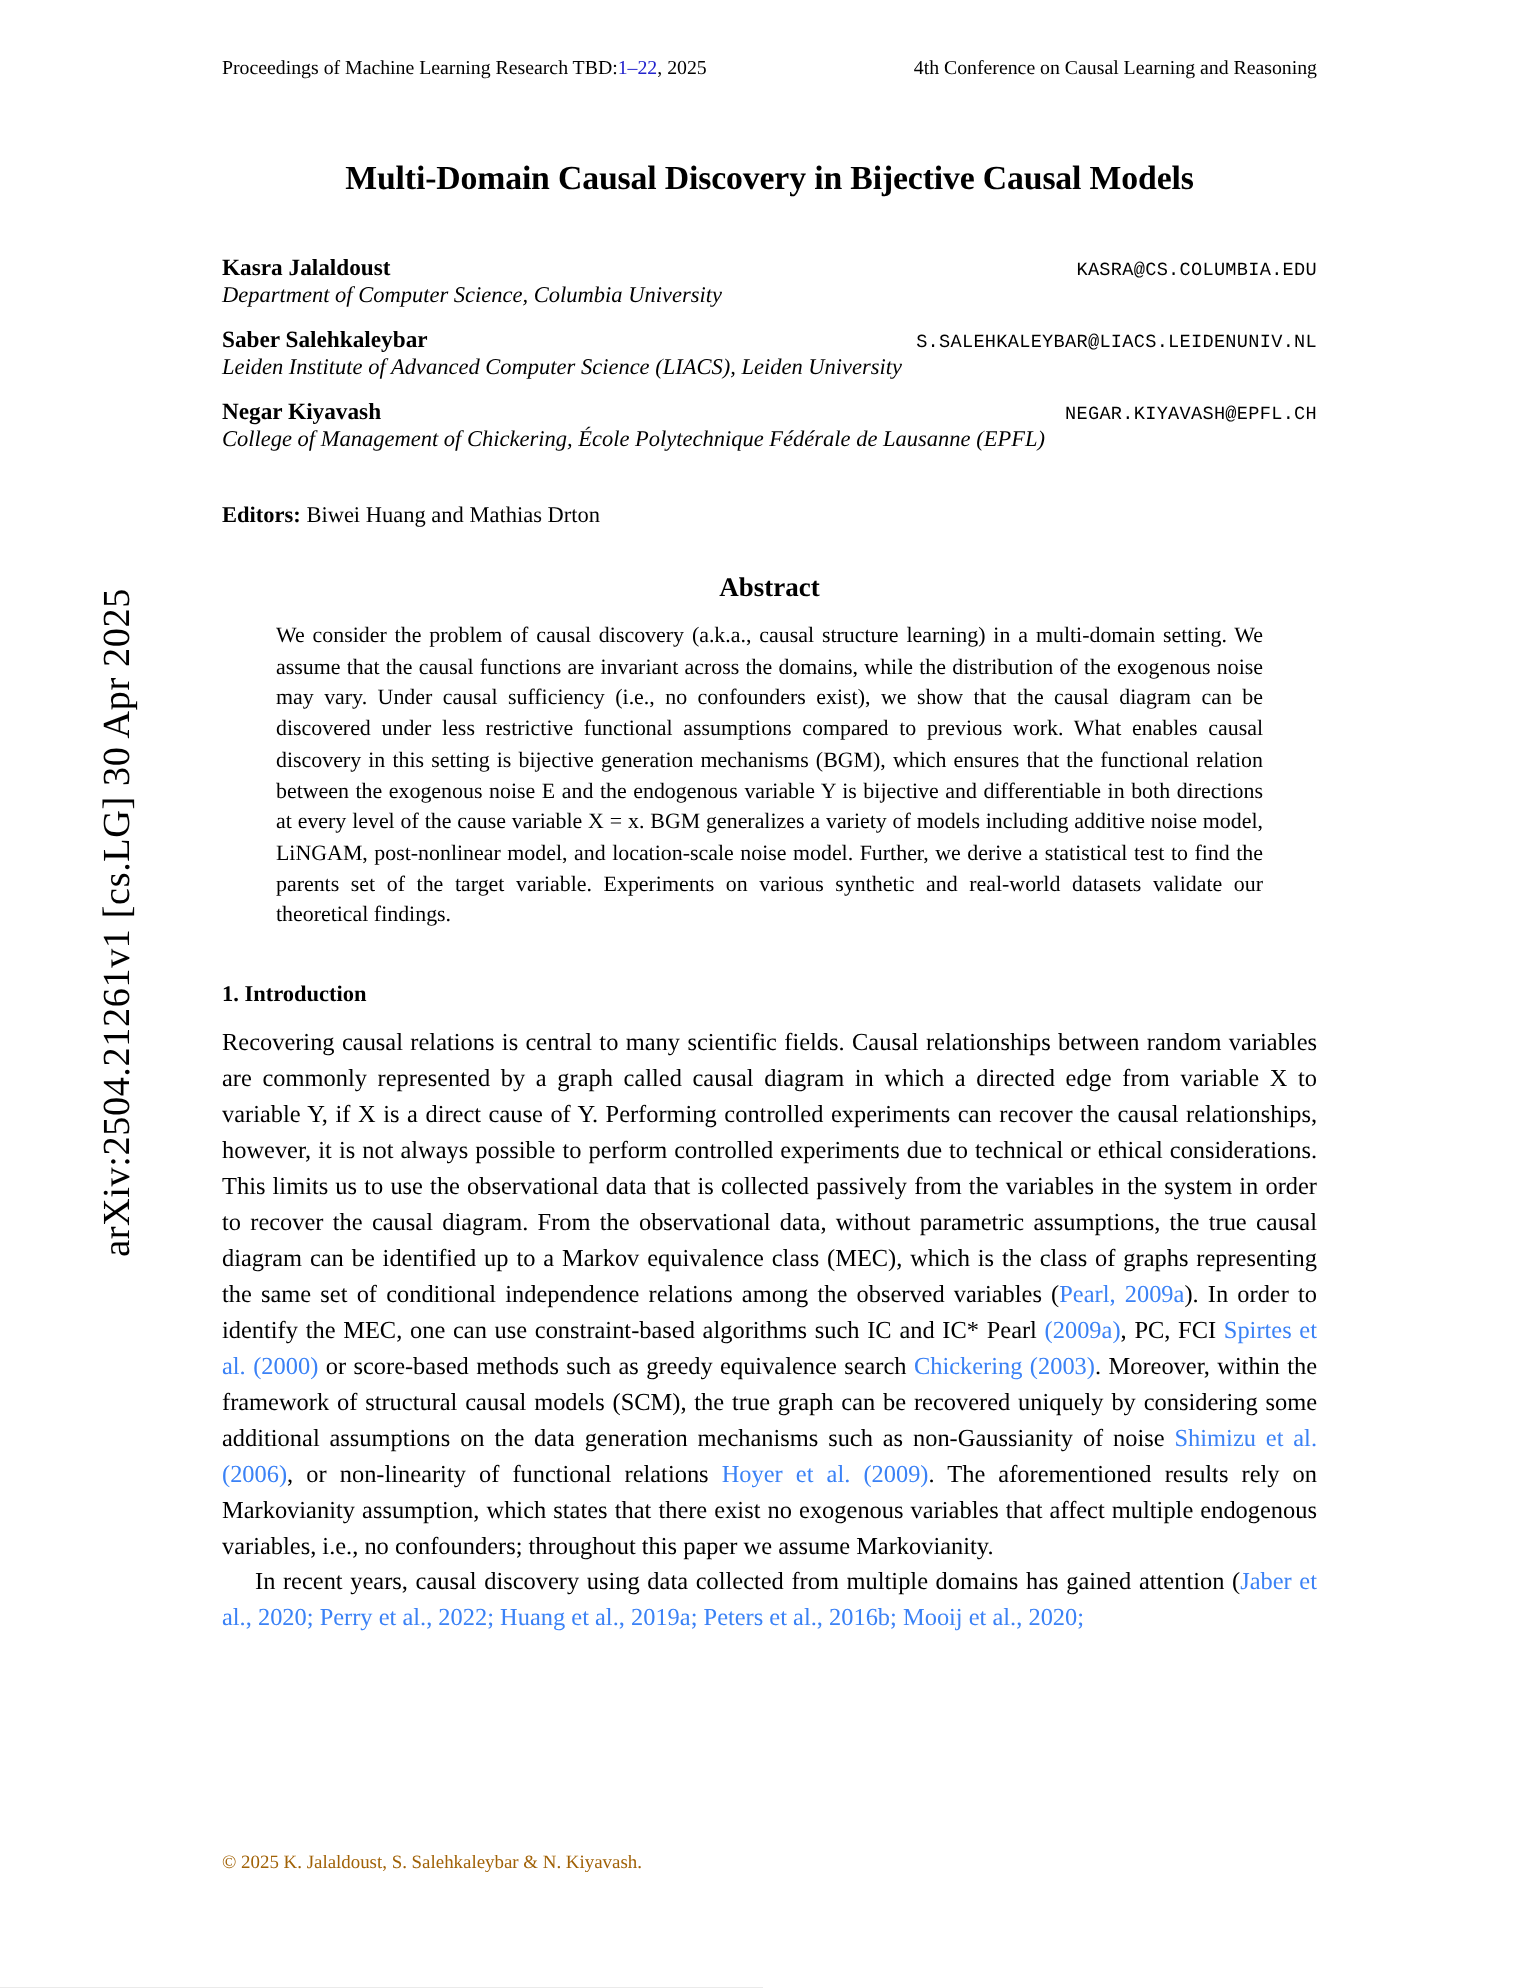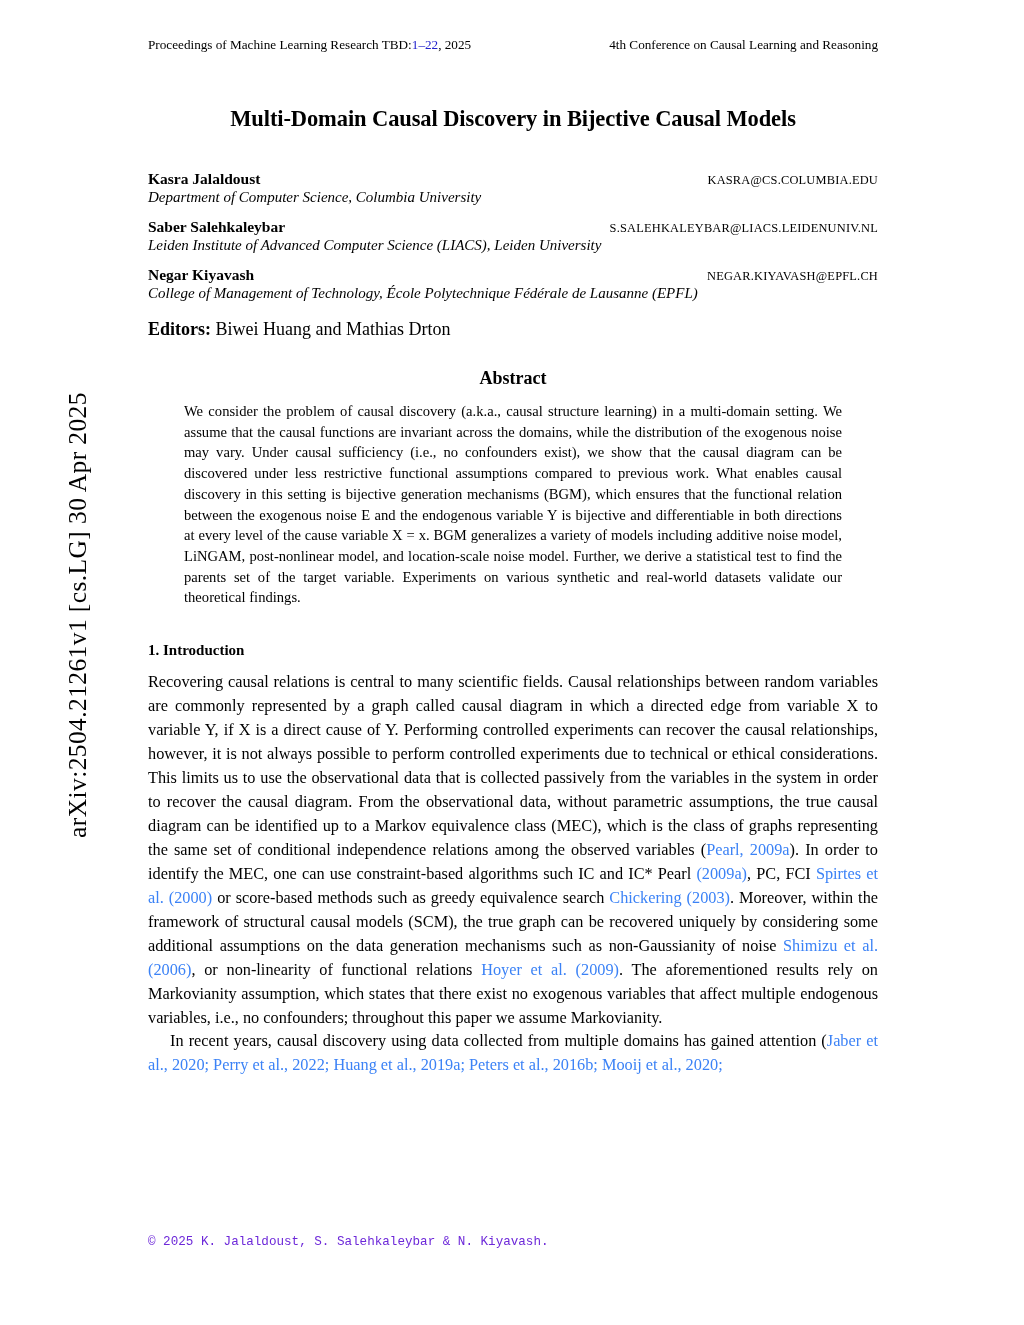--- a/index.html
+++ b/index.html
@@ -65,29 +65,30 @@
     text-align: right;
   }
   .author-name {
     font-weight: bold;
     font-size: 15.5px;
   }
   .author-email {
     font-size: 12.4px;
     font-variant: small-caps;
     letter-spacing: 0.2px;
+    font-family: Liberation Mono, monospace;
   }
   .author-aff {
     font-style: italic;
     font-size: 15px;
     margin-top: 1px;
   }
   .editors {
-    margin-top: 17px;
-    font-size: 18px;
+    margin-top: 34px;
+    font-size: 15px;
   }
   .editors b { font-weight: bold; }
   .abstract-head {
     text-align: center;
     font-size: 18px;
     font-weight: bold;
     margin-top: 28px;
   }
   .abstract-body {
     margin: 12px 36px 0 36px;
@@ -107,22 +108,21 @@
     margin-top: 11px;
   }
   .para.indent { text-indent: 22px; margin-top: 0; }
   .lnk { color: #3b82f6; }
   .footer {
     position: absolute;
     left: 0;
     bottom: 76px;
     width: 730px;
     font-size: 12.6px;
-    color: #6d28d9;
-    font-family: Liberation Mono, monospace;
+    color: #a16207;
   }
 </style>
 </head>
 <body>
 
 <div class="page">
 
   <div class="arxiv-stamp">arXiv:2504.21261v1  [cs.LG]  30 Apr 2025</div>
 
   <div class="content">
@@ -150,21 +150,21 @@
           <span class="author-email">S.SALEHKALEYBAR@LIACS.LEIDENUNIV.NL</span>
         </div>
         <div class="author-aff">Leiden Institute of Advanced Computer Science (LIACS), Leiden University</div>
       </div>
 
       <div class="author-block">
         <div class="author-line">
           <span class="author-name">Negar Kiyavash</span>
           <span class="author-email">NEGAR.KIYAVASH@EPFL.CH</span>
         </div>
-        <div class="author-aff">College of Management of Technology, École Polytechnique Fédérale de Lausanne (EPFL)</div>
+        <div class="author-aff">College of Management of Chickering, École Polytechnique Fédérale de Lausanne (EPFL)</div>
       </div>
 
     </div>
 
     <div class="editors">
       <b>Editors:</b>
       <span>Biwei Huang and Mathias Drton</span>
     </div>
 
     <div class="abstract-head">Abstract</div>

